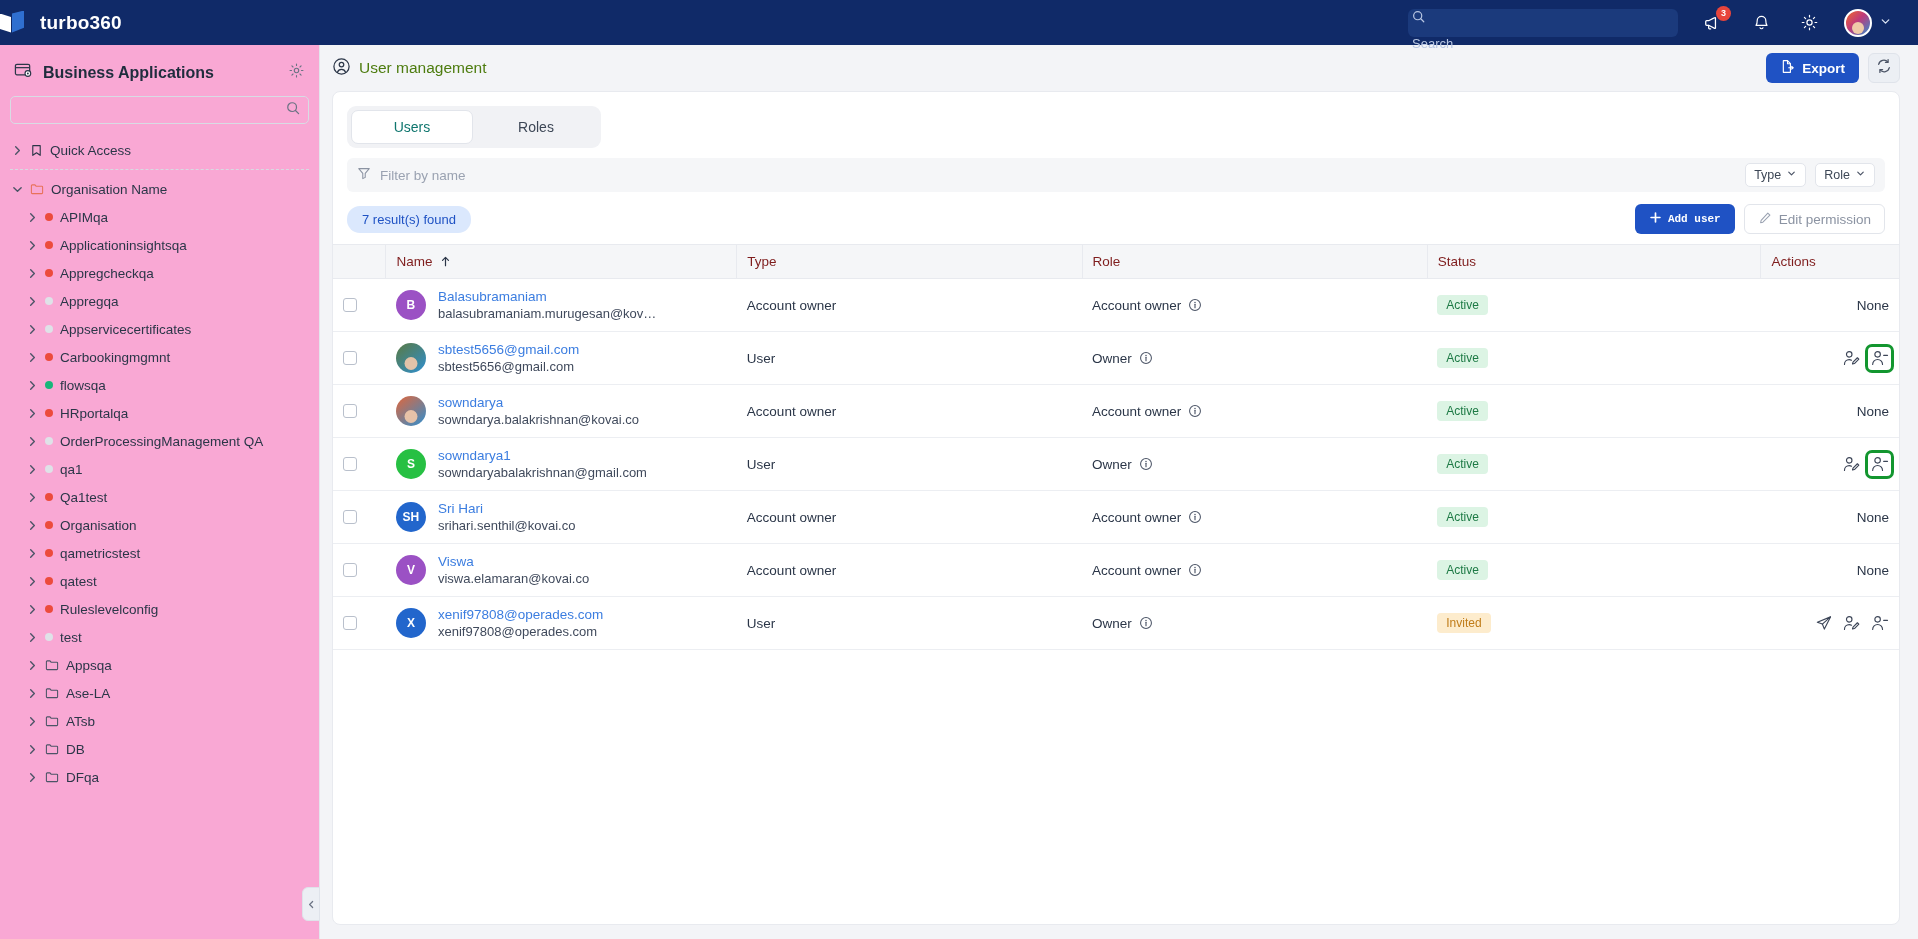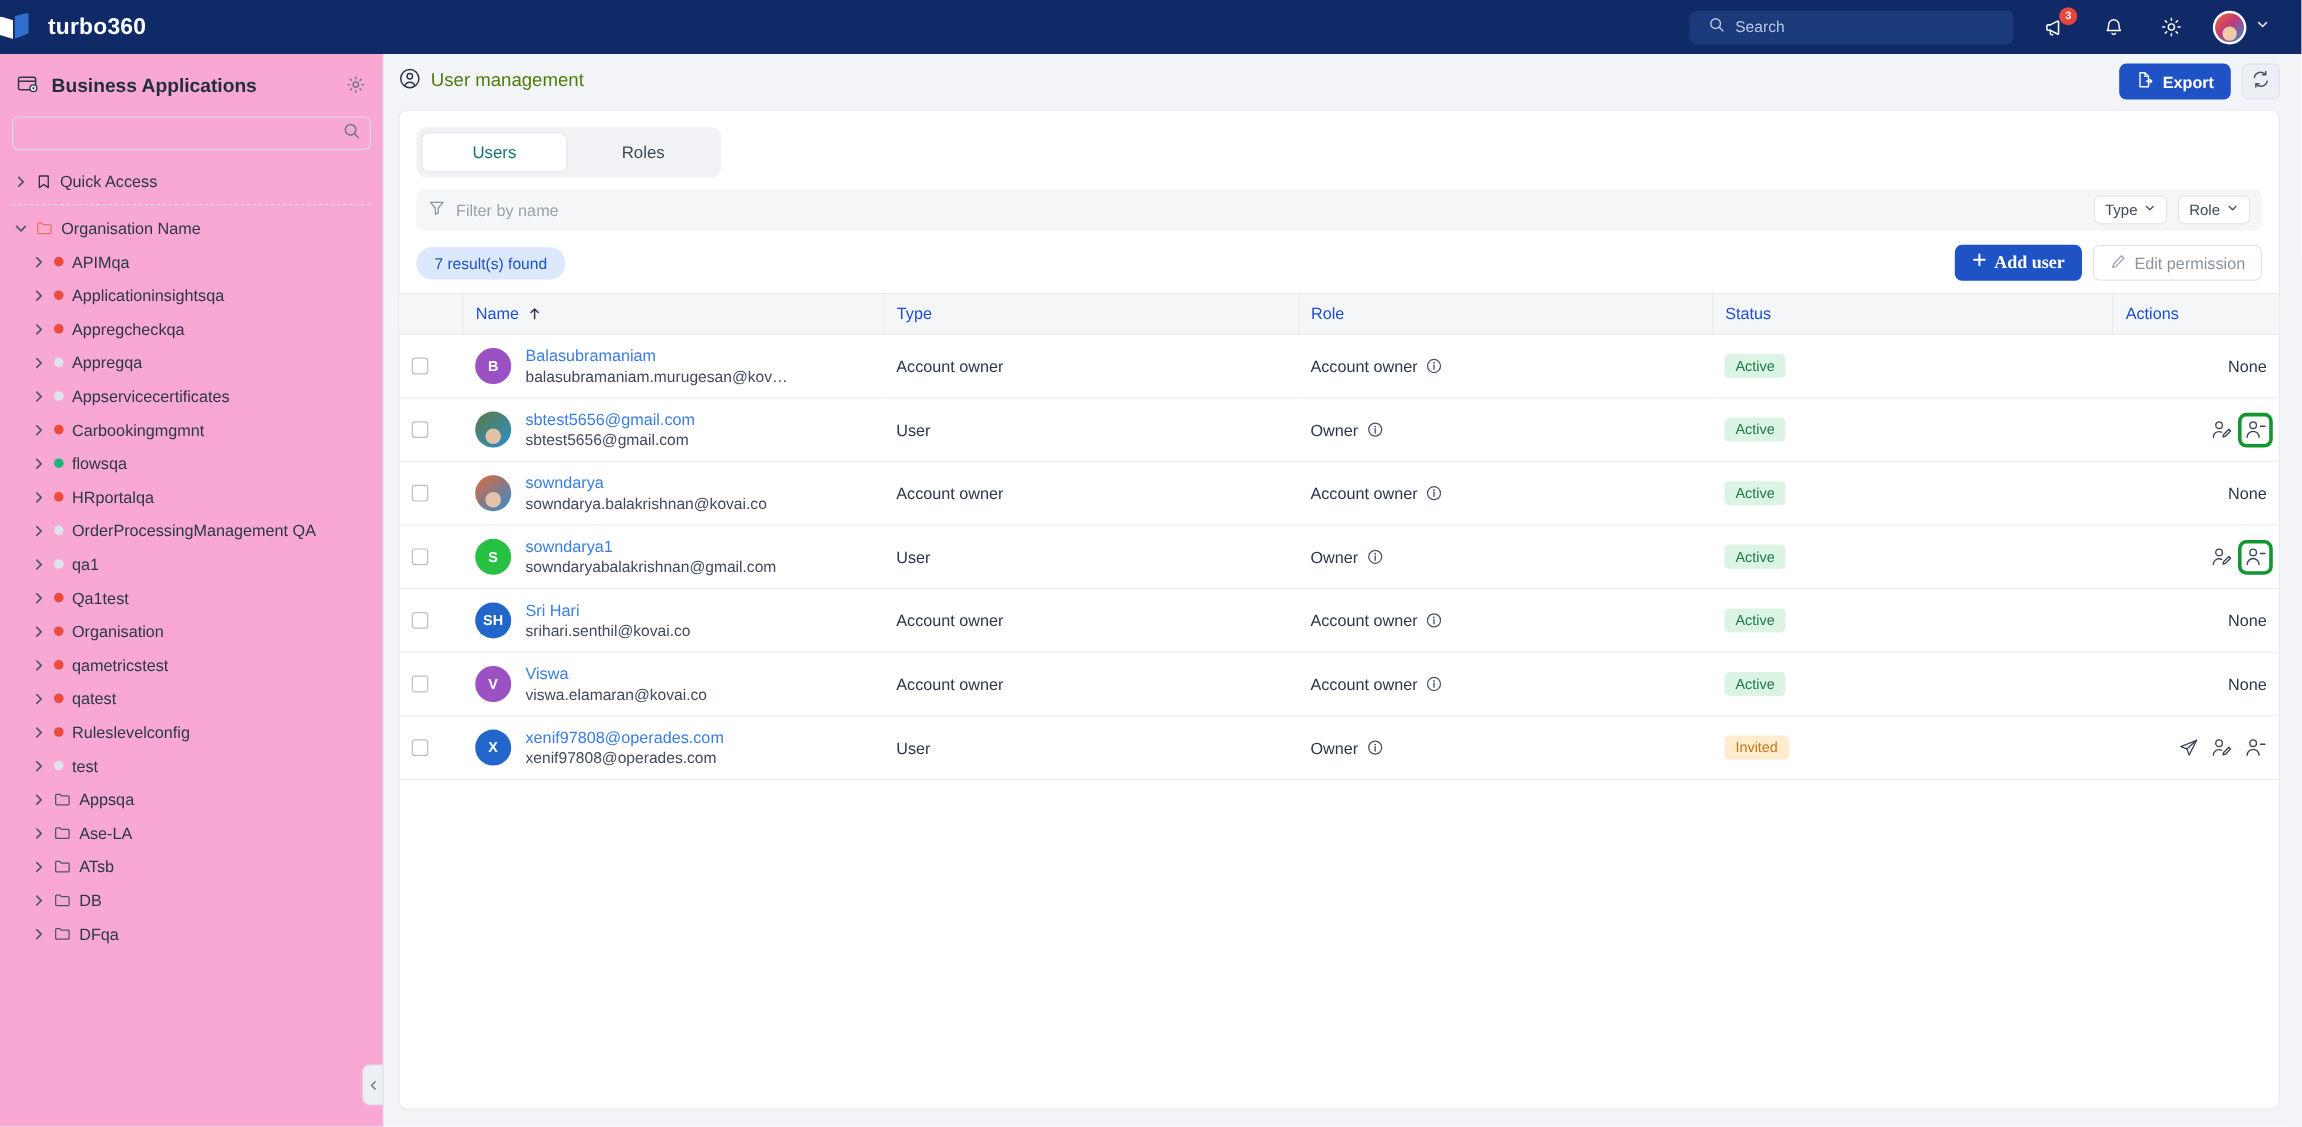--- a/index.html
+++ b/index.html
@@ -30,22 +30,22 @@
     clip-path: polygon(0 14%, 100% 0, 100% 78%, 0 100%);
   }
   .brand-name { color: #fff; font-size: 19px; font-weight: bold; letter-spacing: .2px; }
 
   .topbar-right {
     margin-left: auto; display: flex; align-items: center;
     gap: 22px; padding-right: 26px;
   }
   .search-box {
     width: 270px; height: 28px; background: #1b3a7c;
-    border-radius: 6px; display: flex; align-items: center;
-    gap: 9px; padding: 0 16px;
+    border-radius: 6px; display: flex; 
+    gap: 9px; padding: 0 4px; flex-direction: column;
   }
   .search-box .sb-label { color: #b8c6e2; font-size: 13px; }
   .icon-btn {
     position: relative; width: 26px; height: 26px;
     display: flex; align-items: center; justify-content: center;
     cursor: pointer;
   }
   .badge {
     position: absolute; top: -4px; right: -5px;
     min-width: 15px; height: 15px; border-radius: 50%;
@@ -174,36 +174,36 @@
   .action-row {
     display: flex; align-items: center; padding: 12px 14px 10px 14px;
   }
   .result-pill {
     background: #dbe8fd; color: #1f52c4; font-size: 13px;
     border-radius: 13px; padding: 6px 15px;
   }
   .action-right { margin-left: auto; display: flex; align-items: center; gap: 9px; }
   .btn-add {
     background: #1f52c4; color: #fff; border: none; border-radius: 6px;
-    height: 30px; padding: 0 14px; font-size: 15px; font-weight: bold;
+    height: 30px; padding: 0 14px; font-size: 11px; font-weight: bold;
     display: flex; align-items: center; gap: 6px; cursor: pointer;
-    font-family: Liberation Serif, serif;
+    font-family: Liberation Mono, monospace;
   }
   .btn-editperm {
     background: #fff; color: #8b93a2; border: 1px solid #e2e5eb;
     border-radius: 6px; height: 30px; padding: 0 13px; font-size: 13.5px;
     display: flex; align-items: center; gap: 7px; cursor: pointer;
     font-family: "Liberation Sans", sans-serif;
   }
 
   
   .table-wrap { flex: 1; overflow: auto; margin: 0 0 0 0; }
   table { width: 100%; border-collapse: collapse; table-layout: fixed; }
   thead th {
-    background: #f5f6f8; font-size: 13.5px; color: #1d4ed8; font-weight: normal;
+    background: #f5f6f8; font-size: 13.5px; color: #7f1d1d; font-weight: normal;
     text-align: left; height: 34px; padding: 0 10px;
     border-top: 1px solid #e8eaef; border-bottom: 1px solid #e8eaef;
     border-right: 1px solid #e8eaef;
   }
   thead th:last-child { border-right: none; }
   tbody td {
     border-bottom: 1px solid #eceef2; padding: 9px 10px;
     font-size: 13.5px; color: #2b3648; vertical-align: middle;
   }
   .col-check { width: 46px; }

